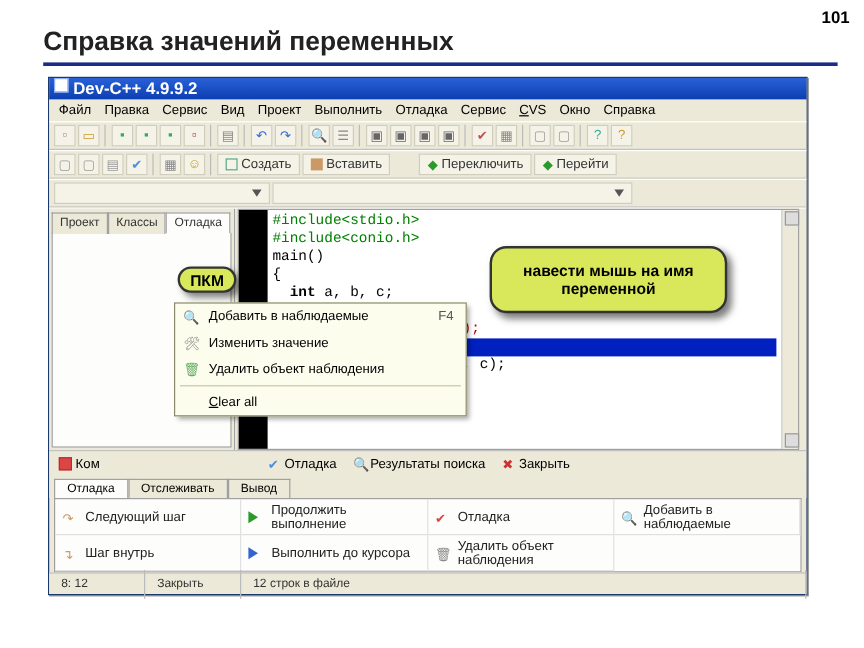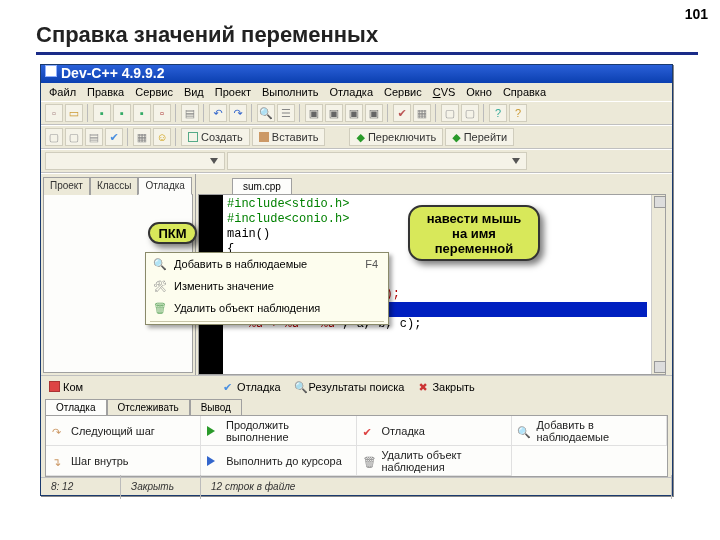--- a/index.html
+++ b/index.html
@@ -221,39 +221,39 @@
     background: #ece9d8;
     border-top: 1px solid #c0c0c0;
     display: flex; align-items: center;
     font-size: 10px;
     color: #333;
   }
   .statusbar .cell {
     padding: 12px 10px;
     border-right: 1px solid #bbb;
     height: 100%;
-    display: flex; align-items: center; font-style: italic;
+    display: flex; align-items: center;
   }
 
   
   .callout {
     position: absolute;
     background: #d8e85a;
     border: 2px solid #333;
     border-radius: 14px;
     box-shadow: 4px 4px 6px rgba(0,0,0,0.5);
     font-size: 13px;
     font-weight: bold;
     display: flex; align-items: center; justify-content: center;
     text-align: center;
     padding: 4px 10px;
     color: #000;
   }
   .callout-pkm { top: 222px; left: 148px; width: 49px; height: 22px; }
-  .callout-hover { top: 205px; left: 408px; width: 132px; height: 56px; }
+  .callout-hover { top: 205px; left: 408px; width: 198px; height: 56px; }
 
   .ctx-menu {
     position: absolute;
     top: 252px; left: 145px;
     width: 244px;
     background: #fdfdee;
     border: 1px solid #8a8a6a;
     box-shadow: 3px 3px 4px rgba(0,0,0,0.35);
     font-size: 11px;
   }
@@ -376,23 +376,20 @@
     <div class="left-panel">
       <div class="side-tabs">
         <div class="side-tab">Проект</div>
         <div class="side-tab">Классы</div>
         <div class="side-tab active">Отладка</div>
       </div>
       <div class="side-body"></div>
     </div>
 
     <div class="editor-area">
-      <div class="file-tabs">
-        <div class="file-tab">sum.cpp</div>
-      </div>
       <div class="editor">
         <div class="gutter"></div>
         <div class="code"><span class="pre">#include&lt;stdio.h&gt;</span>
 <span class="pre">#include&lt;conio.h&gt;</span>
 <span>main()</span>
 <span>{</span>
 <span>  </span><span class="kw">int</span><span> a, b, c;</span>
 <span>         </span><span class="str">Вве</span>
 <span>         </span><span class="str">%d%d", &amp;a, &amp;b);</span>
 <span class="hl">  c = a + b;</span>
@@ -478,13 +475,17 @@
   </div>
   <div class="ctx-row">
     <span class="ctx-ic" style="color:#888">🛠</span>
     <span>Изменить значение</span>
   </div>
   <div class="ctx-row">
     <span class="ctx-ic" style="color:#6a6">🗑</span>
     <span>Удалить объект наблюдения</span>
   </div>
   <div class="ctx-sep"></div>
+  <div class="ctx-row">
+    <span class="ctx-ic"></span>
+    <span><u>C</u>lear all</span>
+  </div>
 </div>
 
 </body></html>

